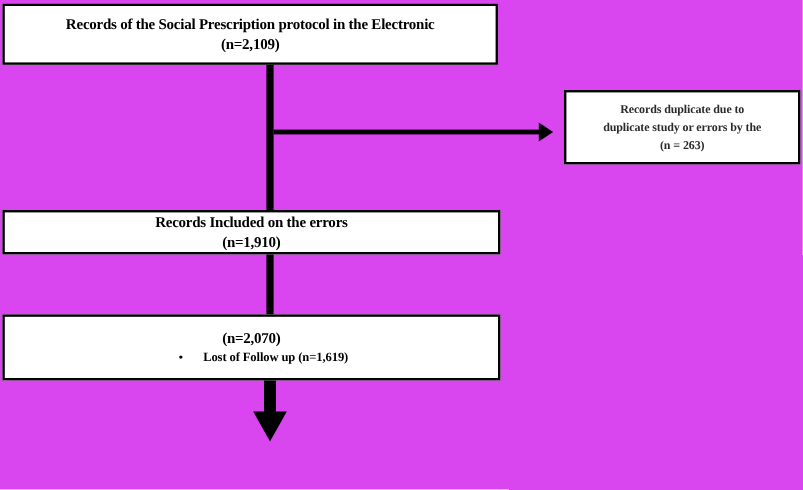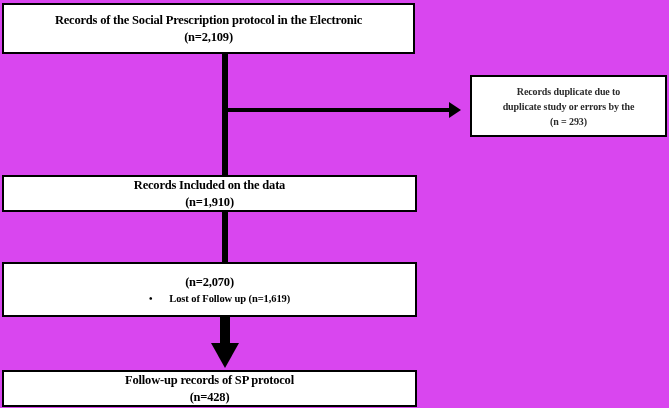--- a/index.html
+++ b/index.html
@@ -93,34 +93,30 @@
   </svg>
 
   <div class="box box-source main-text">
     <div class="bline">Records of the Social Prescription protocol in the Electronic</div>
     <div class="bline">(n=2,109)</div>
   </div>
 
   <div class="box box-excluded">
     <div class="bline">Records duplicate due to</div>
     <div class="bline">duplicate study or errors by the</div>
-    <div class="bline">(n = 293)</div>
+    <div class="bline">(n = 263)</div>
   </div>
 
   <div class="box box-included main-text">
-    <div class="bline">Records Included on the data</div>
+    <div class="bline">Records Included on the errors</div>
     <div class="bline">(n=1,910)</div>
   </div>
 
   <div class="box box-baseline main-text">
     <div class="bline">(n=2,070)</div>
     <div class="bullet-row">
       <span class="bullet-marker">•</span>
       <span>Lost of Follow up (n=1,619)</span>
     </div>
   </div>
 
-  <div class="box box-followup main-text">
-    <div class="bline">Follow-up records of SP protocol</div>
-    <div class="bline">(n=428)</div>
-  </div>
 
 </div>
 
 </body></html>

